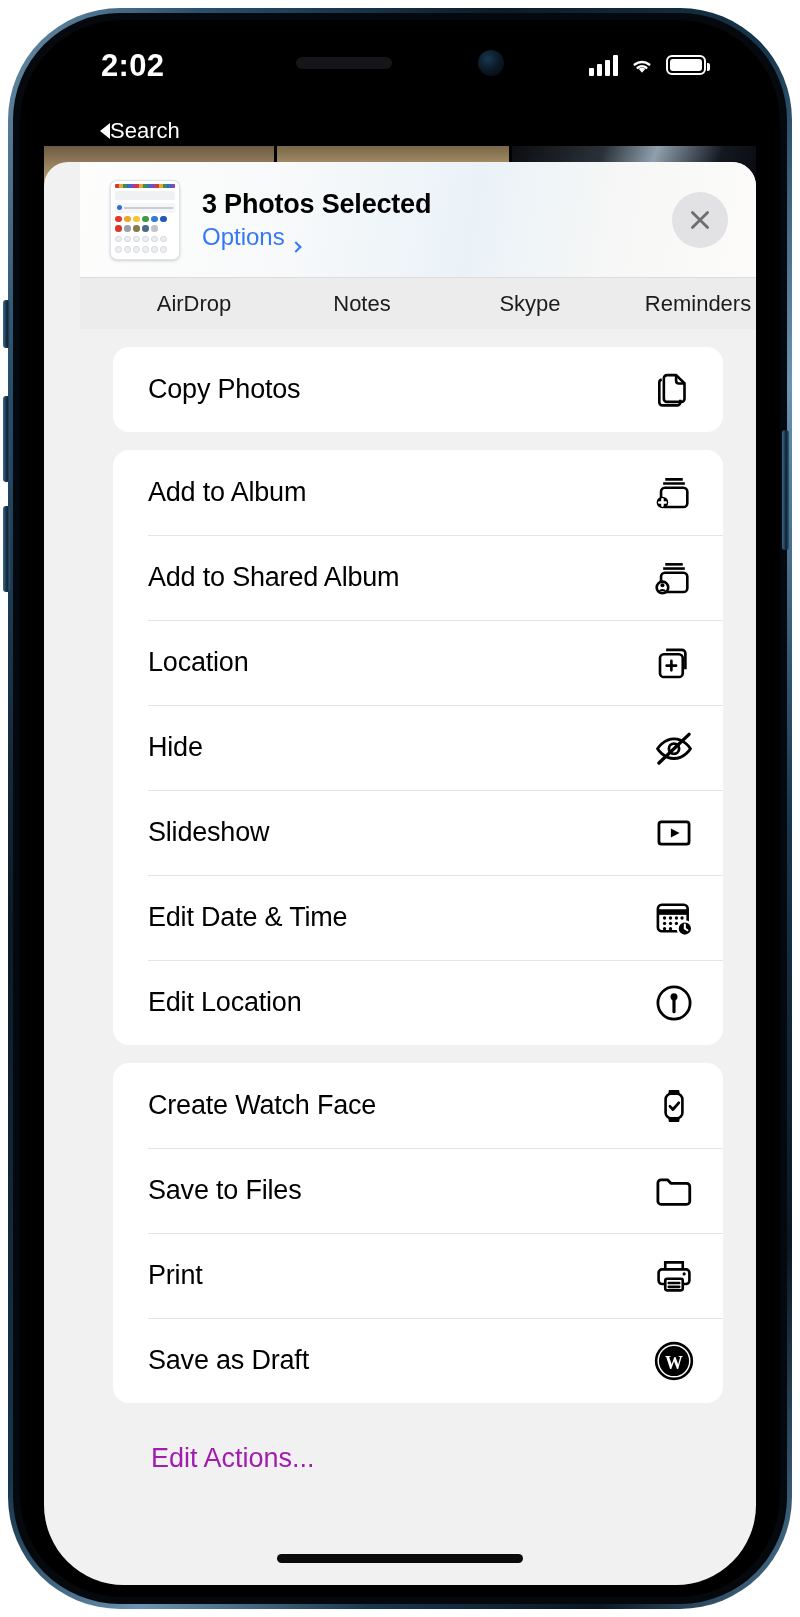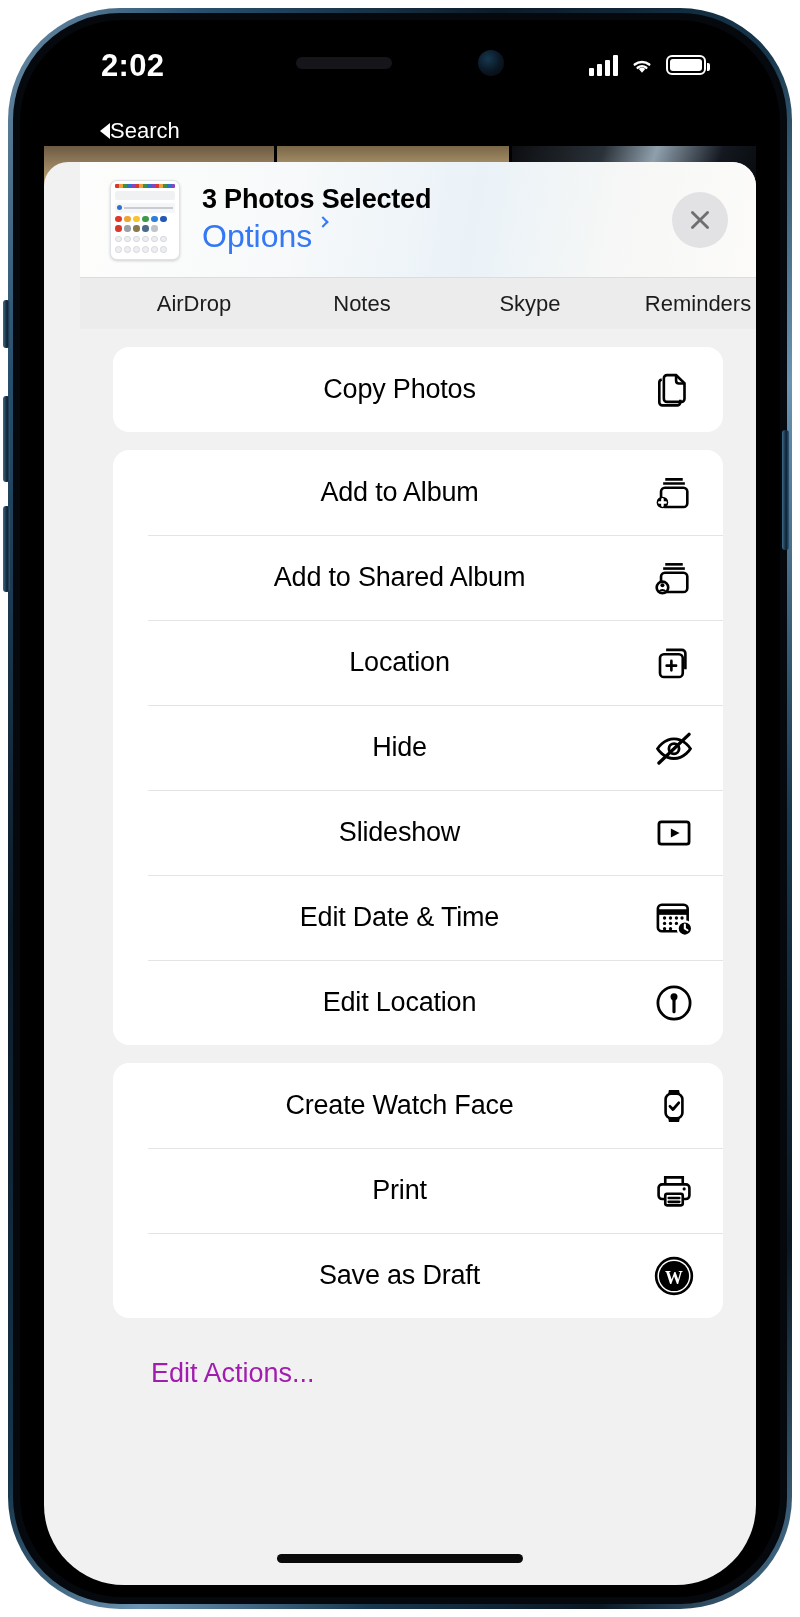--- a/index.html
+++ b/index.html
@@ -141,22 +141,22 @@
   .t-row { height:10px; border-radius:2px; background:#f5f6f8; display:flex; align-items:center; gap:2px; padding:0 2px; }
   .t-row i { width:5px;height:5px;border-radius:50%;background:#2f6fd0; display:block;}
   .t-row u { flex:1; height:2px; background:#c9ccd1; display:block; }
   .t-dots { display:flex; gap:2.5px; }
   .t-dots i { width:6.5px;height:6.5px;border-radius:50%; display:block; }
   .t-grid { display:flex; gap:2.5px; margin-top:1px; }
   .t-grid i { width:6.5px;height:6.5px;border-radius:50%;background:#eceef1;border:.5px solid #d5d8dd; display:block;}
   .hdr-text { margin-left:22px; }
   .hdr-title { font-size:27px; font-weight:bold; color:#000; letter-spacing:-0.2px; }
   .hdr-opts {
-    font-size:32px; color:#3478f6; margin-top:3px;
-    display:flex; align-items:flex-start; gap:7px;
+    font-size:24px; color:#3478f6; margin-top:3px;
+    display:flex; align-items:flex-end; gap:7px;
   }
   .chev {
     width:8px;height:8px;border-right:2.6px solid #3478f6;border-top:2.6px solid #3478f6;
     transform:rotate(45deg);
   }
   .close-btn {
     position:absolute; right:28px; top:30px;
     width:56px;height:56px;border-radius:50%;
     background:#e2e2e4; display:flex;align-items:center;justify-content:center;
   }
@@ -173,21 +173,20 @@
     font-size:22px; color:#1c1c1e; white-space:nowrap;
     text-align:center; flex:none;
   }
   .app-w { width:156px; }
 
   
   .groups { padding:18px 33px 0 33px; }
   .group {
     background:#ffffff; border-radius:16px; overflow:hidden;
     margin-bottom:18px;
-    text-align:center;
   }
   .row {
     height:85px; display:flex; align-items:center;
     padding:0 26px 0 35px; position:relative;
   }
   .row + .row::before {
     content:""; position:absolute; left:35px; right:0; top:0; height:1px;
     background:#e4e4e6;
   }
   .row-label { font-size:27px; color:#000; flex:1; letter-spacing:-0.2px; }
@@ -436,20 +435,28 @@
             <span class="row-label">Create Watch Face</span>
             <span class="row-icon">
               <svg viewBox="0 0 24 24" fill="none" stroke="#000" stroke-width="1.5">
                 <path d="M8.6 5.4l.5-2.6h5.8l.5 2.6M8.6 18.6l.5 2.6h5.8l.5-2.6" fill="#000" stroke="none"></path>
                 <rect x="7.2" y="5" width="9.6" height="14" rx="3.2" fill="#fff"></rect>
                 <path d="M9.7 12.2l1.7 1.8 3.3-3.8" stroke-width="1.6" stroke-linecap="round" stroke-linejoin="round"></path>
               </svg>
             </span>
           </div>
 
+          <div class="row">
+            <span class="row-label">Save to Files</span>
+            <span class="row-icon">
+              <svg viewBox="0 0 24 24" fill="none" stroke="#000" stroke-width="1.6" stroke-linejoin="round">
+                <path d="M2.8 7.4a1.8 1.8 0 011.8-1.8h3.7l1.9 2h9a1.8 1.8 0 011.8 1.8v8.4a1.8 1.8 0 01-1.8 1.8H4.6a1.8 1.8 0 01-1.8-1.8z"></path>
+              </svg>
+            </span>
+          </div>
 
           <div class="row">
             <span class="row-label">Print</span>
             <span class="row-icon">
               <svg viewBox="0 0 24 24" fill="none" stroke="#000" stroke-width="1.5">
                 <path d="M7 8.2V4.2h10v4"></path>
                 <rect x="3.2" y="8.2" width="17.6" height="8.4" rx="2"></rect>
                 <rect x="7" y="13.6" width="10" height="6.6" rx="1" fill="#fff"></rect>
                 <path d="M9 16h6M9 18.2h6" stroke-linecap="round"></path>
                 <circle cx="17.8" cy="10.8" r=".9" fill="#000" stroke="none"></circle>

